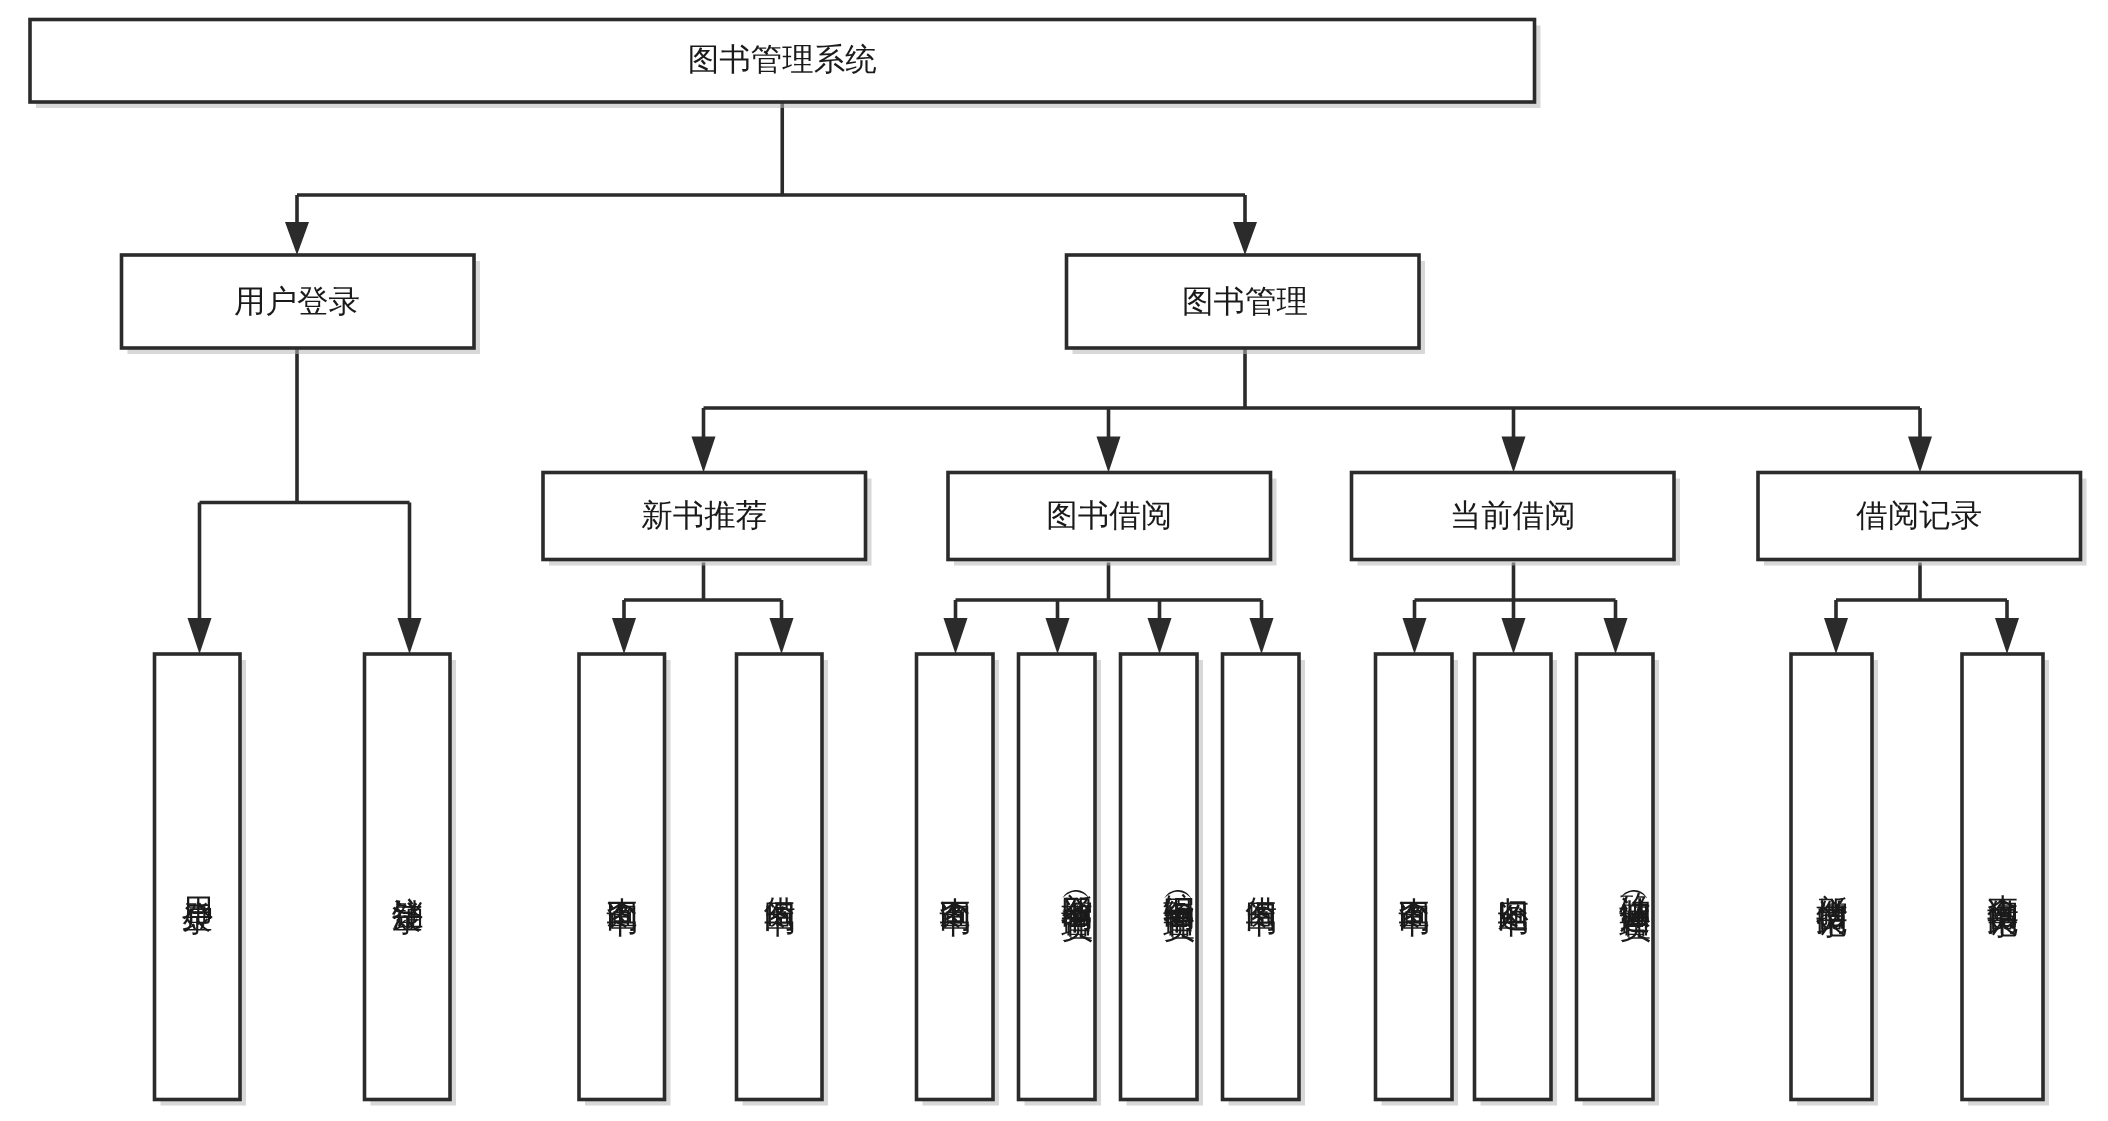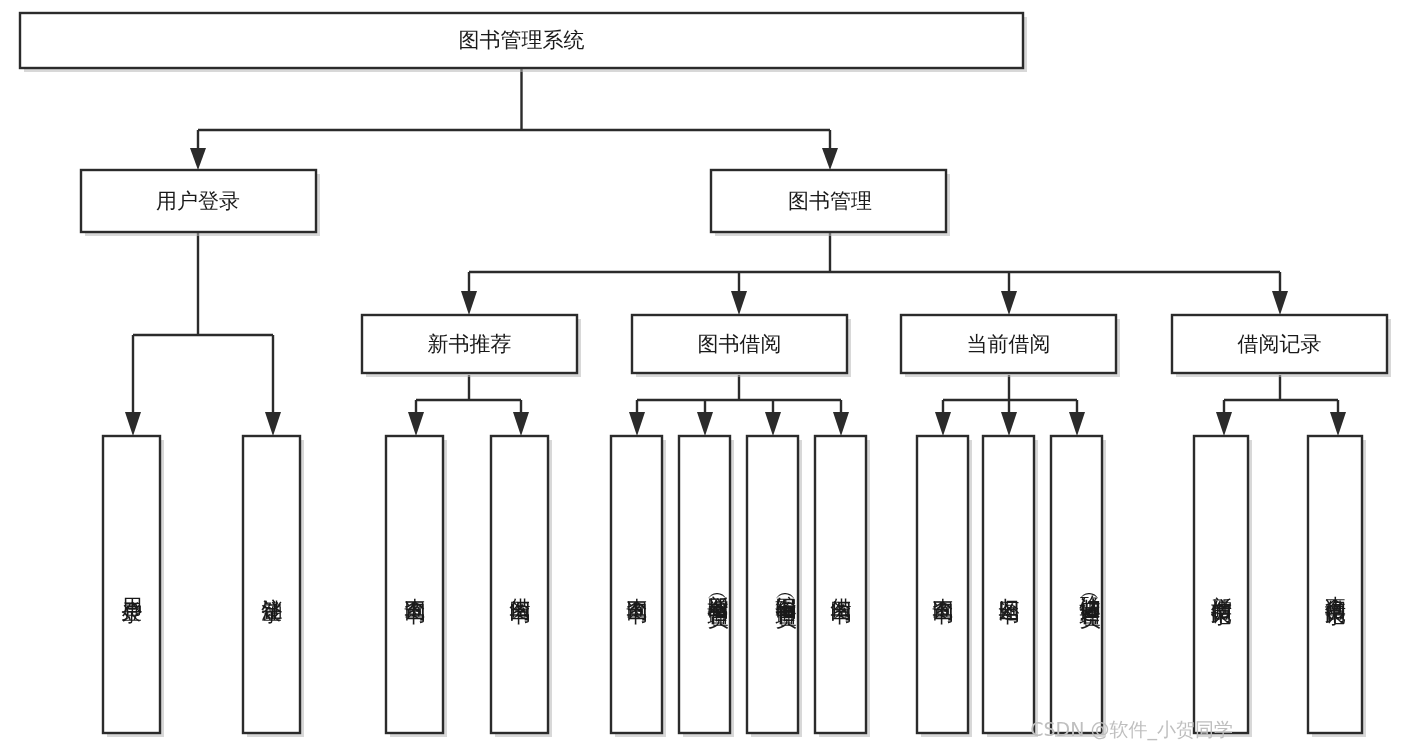--- a/index.html
+++ b/index.html
@@ -211,14 +211,13 @@
   <div class="leaf-text" style="left:611px; top:436px; width:51px; height:297px;">查询图书</div>
   <div class="leaf-text" style="left:679px; top:436px; width:51px; height:297px; align-items:flex-start; padding-top:4px; box-sizing:border-box;">新增图书（管理员）</div>
   <div class="leaf-text" style="left:747px; top:436px; width:51px; height:297px; align-items:flex-start; padding-top:4px; box-sizing:border-box;">编辑图书（管理员）</div>
   <div class="leaf-text" style="left:815px; top:436px; width:51px; height:297px;">借阅图书</div>
   <div class="leaf-text" style="left:917px; top:436px; width:51px; height:297px;">查询图书</div>
   <div class="leaf-text" style="left:983px; top:436px; width:51px; height:297px;">归还图书</div>
   <div class="leaf-text" style="left:1051px; top:436px; width:51px; height:297px; align-items:flex-start; padding-top:4px; box-sizing:border-box;">确认归还（管理员）</div>
   <div class="leaf-text" style="left:1194px; top:436px; width:54px; height:297px;">新增借阅记录</div>
   <div class="leaf-text" style="left:1308px; top:436px; width:54px; height:297px;">查询借阅记录</div>
 
-  <div class="watermark">CSDN @软件_小贺同学</div>
 </div>
 
 </body></html>

